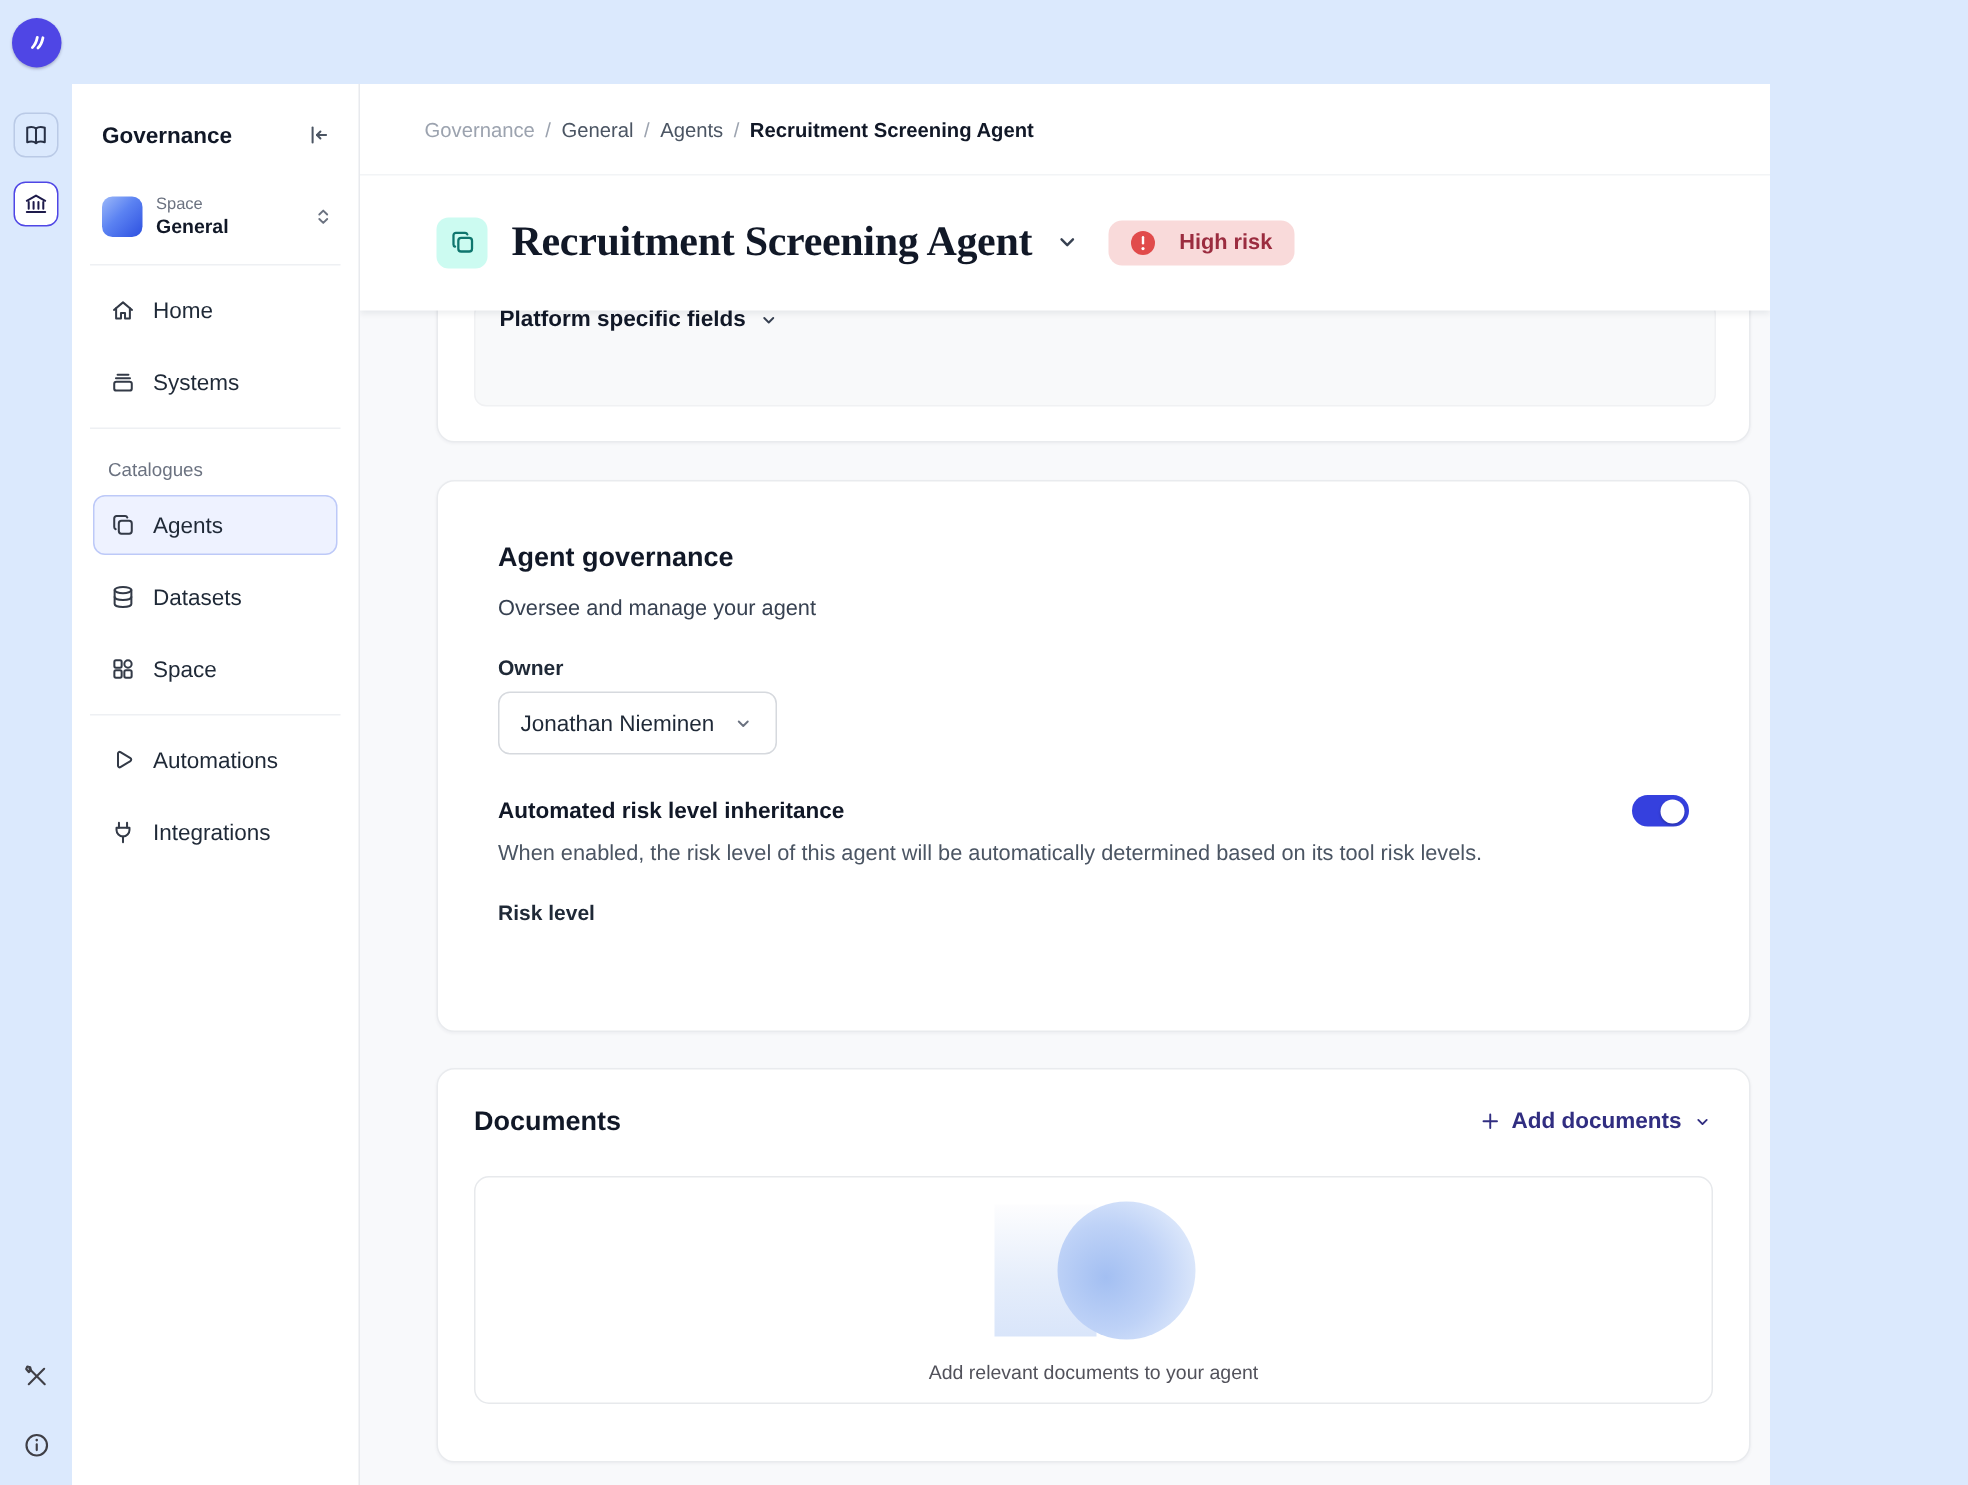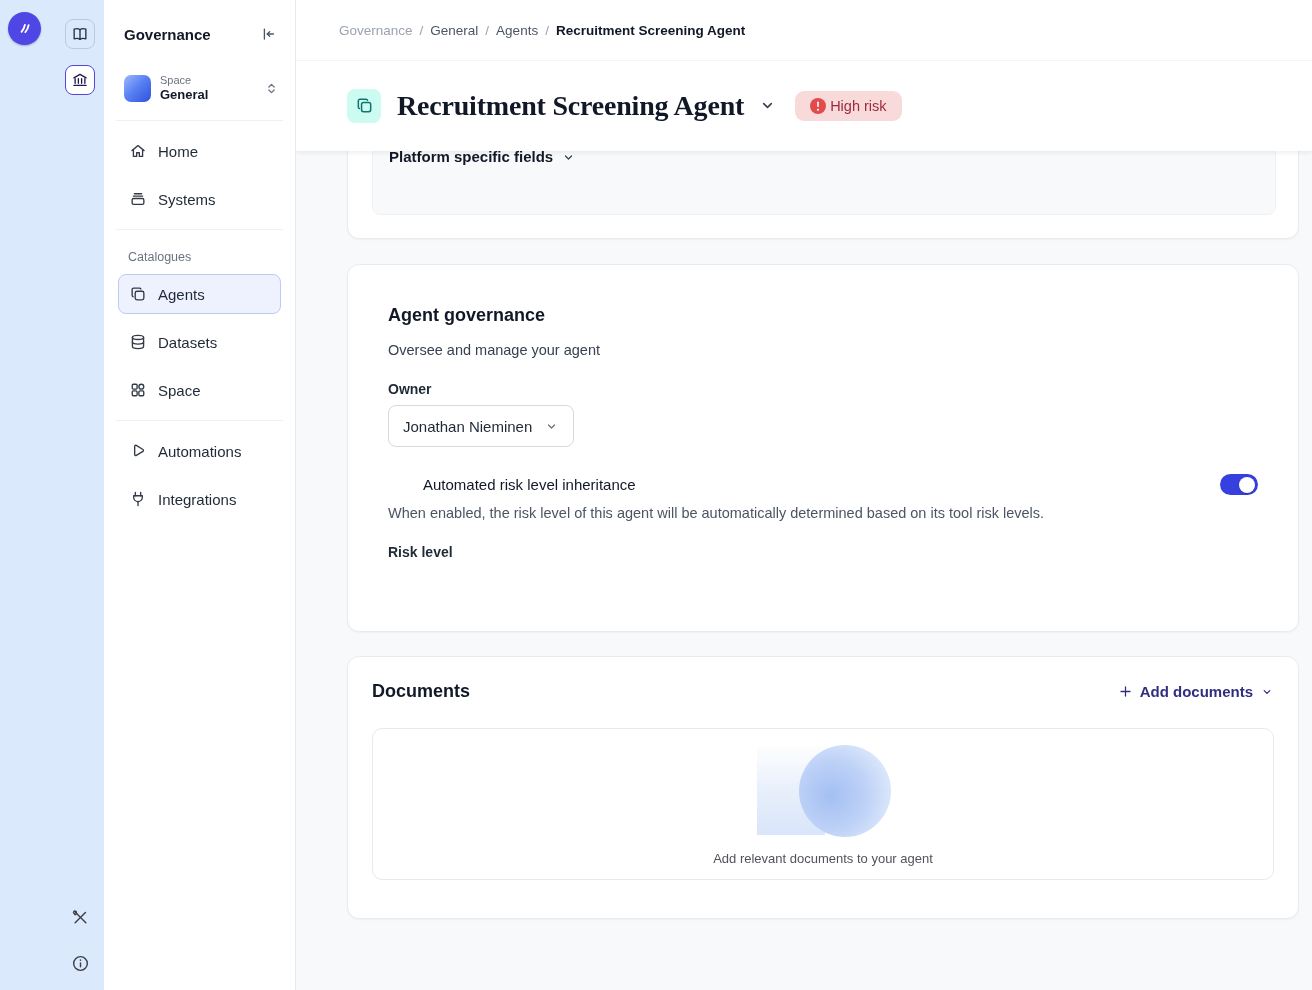--- a/index.html
+++ b/index.html
@@ -1,19 +1,19 @@
 <!DOCTYPE html>
 <html style="--accent: #4f46e5; --topbar-bg: #dbe9fd; --toggle-on: #3540de; --badge-bg: #f9dada; --badge-text: #9b2c3f; --badge-icon: #e14b4b; --agent-icon-bg: #ccfbf1; --agent-icon-fg: #0f766e; --active-item-bg: #eef2ff; --active-item-border: #bdc9f8; --link: #312e81;"><head>
 <meta charset="utf-8">
 <style>
   * { margin:0; padding:0; box-sizing:border-box; }
   html,body { width:1312px; height:990px; }
   body { font-family:"Liberation Sans", sans-serif; background:#dbe9fd; overflow:hidden; }
 
-  .app { position:relative; width:1312px; height:990px; background:var(--topbar-bg,#dbe9fd); display:flex; flex-direction:row; }
+  .app { position:relative; width:1180px; height:990px; background:var(--topbar-bg,#dbe9fd); display:flex; flex-direction:column; }
 
   
   .topbar { height:56px; flex:0 0 56px; display:flex; align-items:center; padding-left:8px; }
   .logo-btn { width:33px; height:33px; border-radius:50%; border:none; background:var(--accent,#4f46e5); display:flex; align-items:center; justify-content:center; cursor:pointer; box-shadow:0 1px 2px rgba(30,27,75,.3); }
 
   .layout { flex:1; display:flex; min-height:0; }
 
   
   .rail { width:48px; flex:0 0 48px; display:flex; flex-direction:column; align-items:center; padding:19px 0 12px; }
   .rail-btn { width:30px; height:30px; border-radius:8px; background:transparent; border:1px solid rgba(70,90,150,.22); color:#273045; display:flex; align-items:center; justify-content:center; cursor:pointer; margin-bottom:16px; }
@@ -49,42 +49,42 @@
   .breadcrumb { display:flex; align-items:center; gap:7px; font-size:13.5px; }
   .crumb-muted { color:#9ca3af; }
   .crumb-sep { color:#9ca3af; }
   .crumb { color:#4b5563; }
   .crumb-current { color:#111827; font-weight:700; }
 
   .title-row { height:89px; display:flex; align-items:center; padding-left:51px; gap:16px; }
   .title-icon { width:34px; height:34px; border-radius:8px; background:var(--agent-icon-bg,#ccfbf1); color:var(--agent-icon-fg,#0f766e); display:flex; align-items:center; justify-content:center; flex:0 0 34px; }
   .page-title { font-family:"Liberation Serif", serif; font-size:28px; font-weight:700; color:#111827; letter-spacing:-.2px; white-space:nowrap; }
   .title-chevron { background:none; border:none; color:#374151; cursor:pointer; display:flex; padding:2px; margin-left:-4px; }
-  .risk-badge { display:flex; align-items:center; gap:4px; background:var(--badge-bg,#f9dada); color:var(--badge-text,#9b2c3f); font-size:14.5px; font-weight:400; border-radius:9px; padding:7px 15px;text-align:center; }
+  .risk-badge { display:flex; align-items:center; gap:16px; background:var(--badge-bg,#f9dada); color:var(--badge-text,#9b2c3f); font-size:14.5px; font-weight:700; border-radius:9px; padding:7px 15px;text-align:center; }
 
   .content { position:absolute; top:0; left:51px; right:13px; bottom:0; z-index:1; }
 
   .card { background:#fff; border:1px solid #e9ebee; border-radius:12px; box-shadow:0 1px 2px rgba(16,24,40,.04); }
   .card-clipped { margin-top:84px; height:155px; overflow:hidden; position:relative; }
   .subpanel { position:absolute; left:24px; right:22px; top:60px; height:70px; background:#f8f9fa; border:1px solid #f0f1f3; border-radius:8px; padding:2px 16px; }
   .subpanel-toggle { background:none; border:none; display:flex; align-items:center; gap:8px; font-size:15px; font-weight:700; color:#111827; cursor:pointer; font-family:inherit; }
   .subpanel-toggle .chev { color:#374151; margin-top:2px; }
 
   .gov-card { margin-top:25px; padding:40px; height:368px; }
   .card-h2 { font-size:18px; font-weight:700; color:#111827; }
   .card-sub { font-size:14.5px; color:#374151; margin-top:16px; }
   .field-label { display:block; font-size:14px; font-weight:700; color:#1f2937; margin-top:23px; }
   .select { margin-top:8px; display:inline-flex; align-items:center; gap:12px; height:42px; padding:0 14px; background:#fff; border:1px solid #d6d9de; border-radius:8px; font-size:15px; color:#1f2937; cursor:pointer; font-family:inherit; }
   .select .chev { color:#6b7280; }
   .select.disabled { background:#f3f4f6; border-color:#e3e5e8; color:#9aa1ab; cursor:default; }
   .select.disabled .chev { color:#b0b6bf; }
 
   .row-between { display:flex; align-items:center; justify-content:space-between; }
   .inherit-row { margin-top:27px; }
-  .inherit-label { font-size:15px; font-weight:400; color:#111827;margin-left:35px; }
+  .inherit-label { font-size:15px; font-weight:700; color:#111827; }
   .toggle { position:relative; width:38px; height:21px; border-radius:11px; border:none; background:var(--toggle-on,#3540de); cursor:pointer; flex:0 0 38px; }
   .toggle .knob { position:absolute; top:2.5px; right:3px; width:16px; height:16px; border-radius:50%; background:#fff; box-shadow:0 1px 2px rgba(0,0,0,.25); }
   .inherit-desc { font-size:14.5px; color:#4b5563; margin-top:10px; }
 
   .docs-card { margin-top:24px; padding:24px; height:263px; }
   .docs-head { display:flex; align-items:center; justify-content:space-between; }
   .link-btn { display:flex; align-items:center; gap:7px; background:none; border:none; color:var(--link,#312e81); font-size:15px; font-weight:600; cursor:pointer; font-family:inherit; }
   .dropzone { margin-top:26px; height:152px; border:1px solid #e7e9ec; border-radius:10px; background:#fff; display:flex; flex-direction:column; align-items:center; cursor:pointer; }
   .deco { position:relative; width:140px; height:92px; margin-top:16px; }
   .deco-band { position:absolute; left:4px; top:2px; width:68px; height:88px; background:linear-gradient(180deg,#fdfdfe 0%,#e6eefb 55%,#d9e5fa 100%); }

